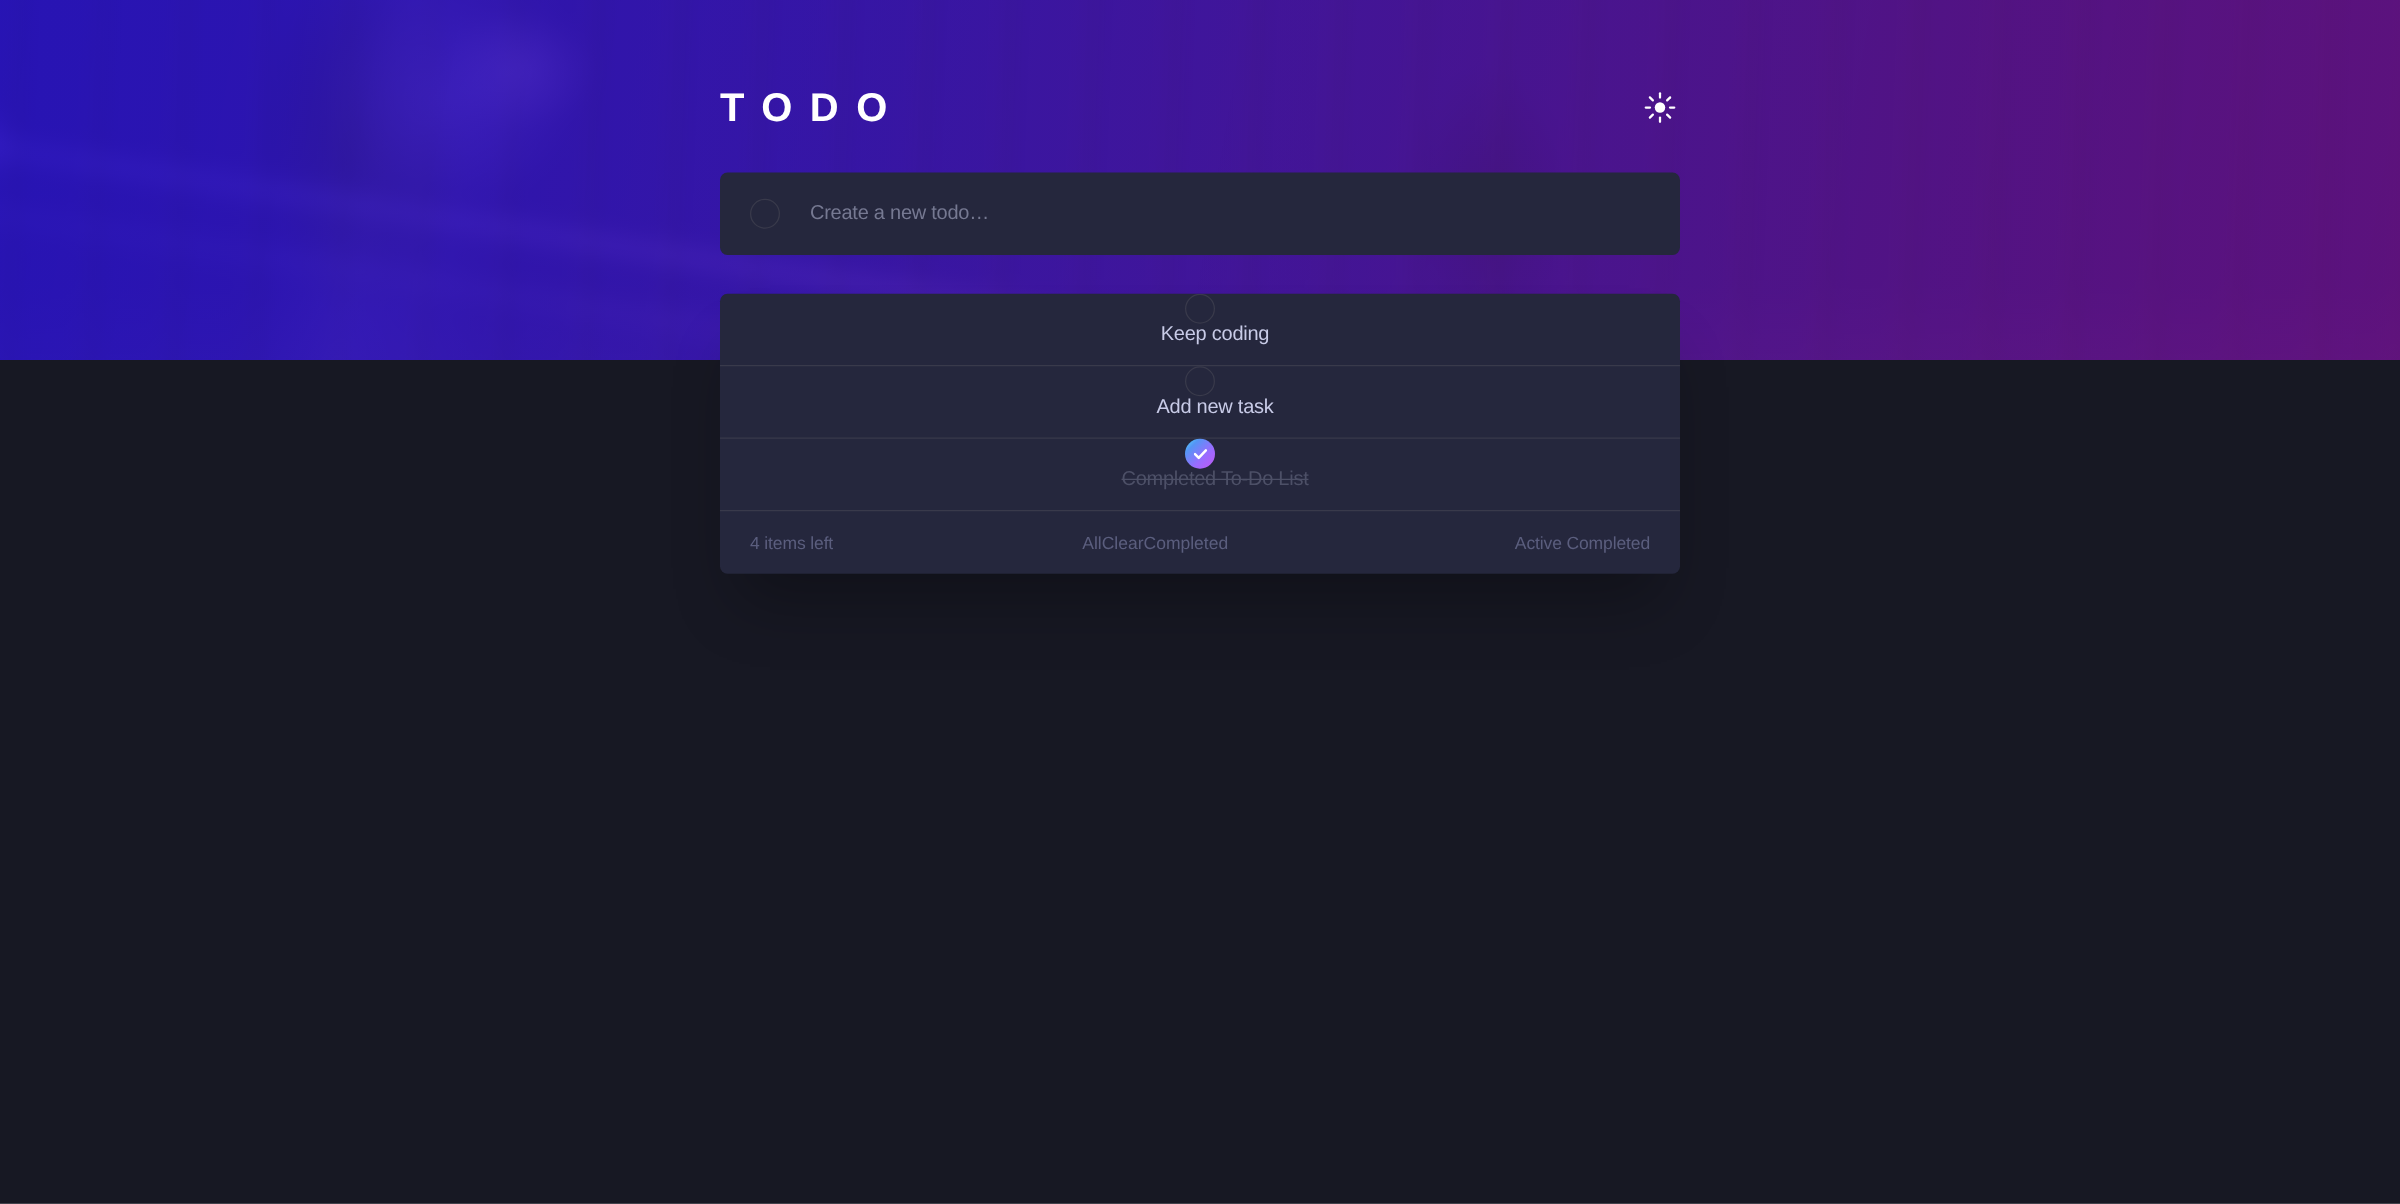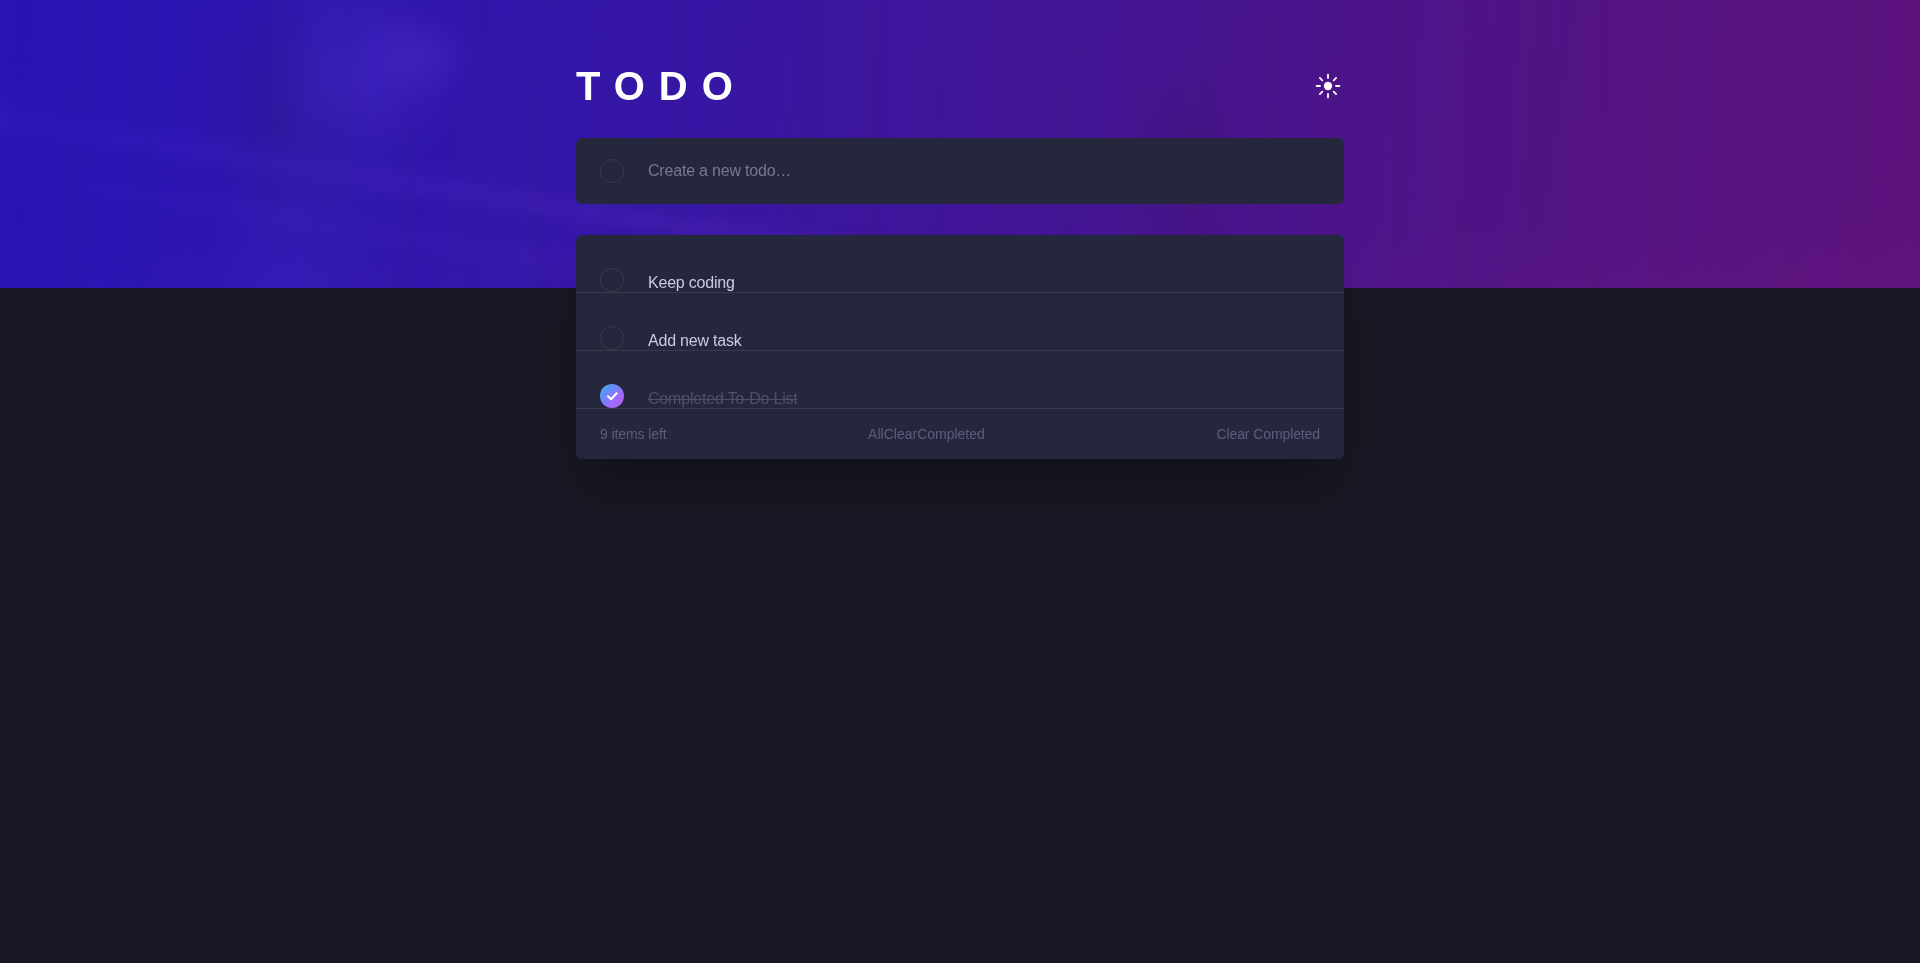--- a/index.html
+++ b/index.html
@@ -101,21 +101,21 @@
     display:flex;
     align-items:center;
     justify-content:space-between;
     height:72px;
     margin-top:50px;
     margin-bottom:16px;
   }
 
   .title {
     color:#ffffff;
-    font-size:40px;
+    font-size:32px;
     font-weight:700;
     letter-spacing:14px;
     line-height:1;
     user-select:none;
   }
 
   .theme-toggle {
     width:32px; height:32px;
     display:flex;
     align-items:center;
@@ -172,25 +172,26 @@
   
   .list-card {
     background:#25273D;
     border-radius:6px;
     box-shadow:0 35px 50px -15px rgba(0,0,0,.30);
     overflow:hidden;
   }
 
   .todo-row {
     display:flex;
-    align-items:flex-end;
+    align-items:center;
     height:58px;
     padding:0 24px;
     border-bottom:1px solid #393A4B;
     cursor:pointer;
+    flex-direction:column;
   }
 
   .todo-label {
     margin-left:24px;
     font-size:16px;
     color:#C8CBE7;
     letter-spacing:-.2px;
     user-select:none;
   }
 
@@ -295,25 +296,25 @@
       <div class="todo-row done">
         <span class="circle checked">
           <svg width="11" height="9" viewBox="0 0 11 9" fill="none" xmlns="http://www.w3.org/2000/svg">
             <path d="M1 4.3L4.0 7.3L9.7 1.3" stroke="#ffffff" stroke-width="2" stroke-linecap="round" stroke-linejoin="round"></path>
           </svg>
         </span>
         <span class="todo-label">Completed To-Do List</span>
       </div>
 
       <div class="list-footer">
-        <span class="items-left">9 items left</span>
+        <span class="items-left">4 items left</span>
         <div class="filters">
           <button class="filter">All</button>
           <button class="filter">Clear</button>
           <button class="filter">Completed</button>
         </div>
-        <button class="clear-btn">Clear Completed</button>
+        <button class="clear-btn">Active Completed</button>
       </div>
 
     </div>
 
   </div>
 </div>
 
 </body></html>

